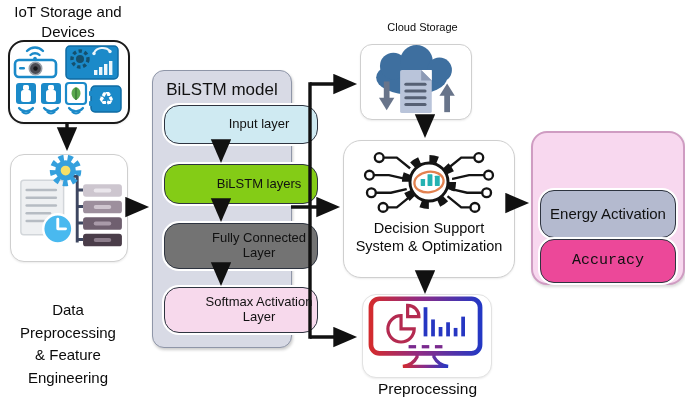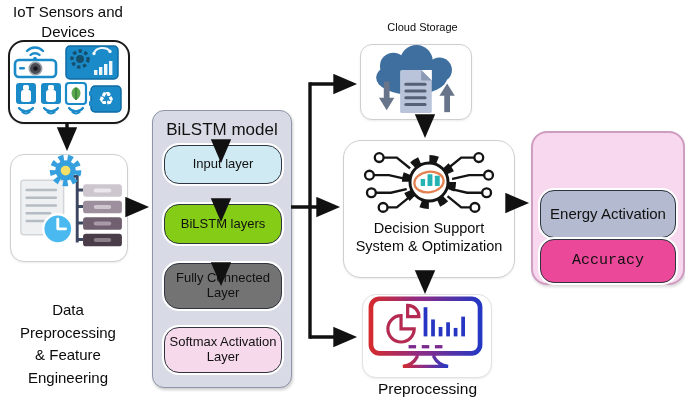--- a/index.html
+++ b/index.html
@@ -11,46 +11,45 @@
   .node-label{text-align:center;line-height:1.32;font-size:15px;color:#0b0b0b;}
   .icon-box{
     position:absolute;background:#fff;border:1.5px solid #cfcfcf;border-radius:14px;
     box-shadow:0 1px 2px rgba(0,0,0,0.08);
   }
   .iot-box{border:2.5px solid #1a1a1a;border-radius:16px;}
   .bilstm-container{
     position:absolute;left:152px;top:70px;width:138px;height:276px;
     background:#d8dae5;border:1.5px solid #8f96a8;border-radius:12px;
     box-shadow:1px 2px 3px rgba(0,0,0,0.2);
-    margin-top:40px;
   }
   .bilstm-title{position:absolute;left:0;top:9px;width:100%;text-align:center;font-size:17px;color:#111;}
   .layer{
     position:absolute;left:11px;width:116px;border:1.5px solid #2e3440;border-radius:15px;
     box-shadow:0 0 0 2px #ffffff;display:flex;align-items:center;justify-content:center;
-    text-align:center;font-size:13px;line-height:1.15;color:#111;
+    text-align:center;font-size:13px;line-height:1.15;color:#111;padding-left:36px;
   }
   .outputs-panel{
     position:absolute;left:531px;top:131px;width:150px;height:150px;
     border:2px solid #cf9cc2;border-radius:16px;box-shadow:1px 2px 3px rgba(0,0,0,0.15);
   }
   .output-box{
     position:absolute;left:7px;width:134px;border:1.5px solid #2e3440;border-radius:14px;
     box-shadow:0 0 0 2px #ffffff;display:flex;align-items:center;justify-content:center;
     text-align:center;font-size:15px;line-height:1.2;color:#111;
   }
   svg{display:block;}
   .overlay{position:absolute;left:0;top:0;pointer-events:none;z-index:6;}
 </style>
 </head>
 <body>
 
 <div id="canvas">
 
-  <div class="abs node-label" style="left:13px;top:2px;width:110px;">IoT Sensors and Devices</div>
+  <div class="abs node-label" style="left:13px;top:2px;width:110px;">IoT Storage and Devices</div>
 
   <div class="icon-box iot-box" style="left:8px;top:40px;width:118px;height:80px;">
     <svg width="113" height="75" viewBox="0 0 113 75">
 
       <g stroke="#1b8ac9" fill="none" stroke-width="2.4" stroke-linecap="round">
         <path d="M17,9 A11,11 0 0 1 33,9"></path>
         <path d="M20.5,13 A6.5,6.5 0 0 1 29.5,13"></path>
       </g>
       <circle cx="25" cy="16.5" r="1.8" fill="#1b8ac9"></circle>
 

